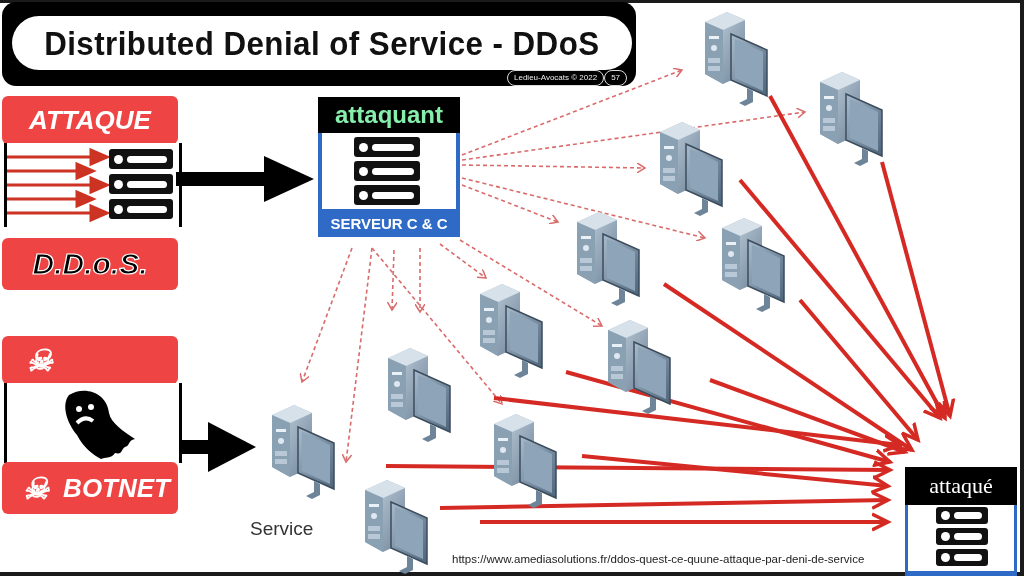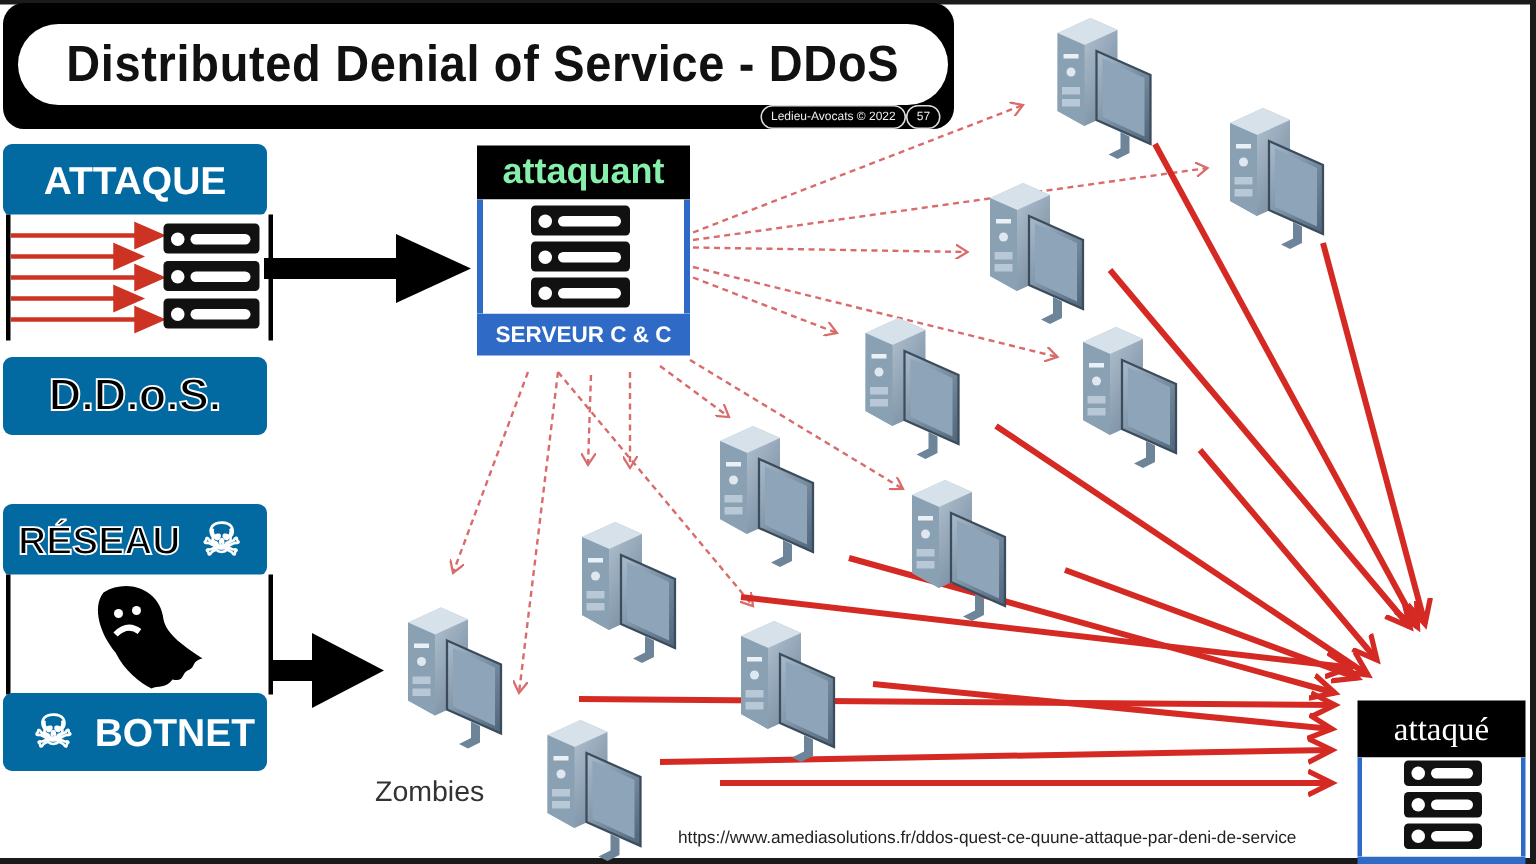--- a/index.html
+++ b/index.html
@@ -3,21 +3,21 @@
 <meta charset="utf-8">
 <style>
   html,body{margin:0;padding:0;background:#fff;}
   body{width:1024px;height:576px;position:relative;overflow:hidden;font-family:"Liberation Sans",sans-serif;}
   .frame{position:absolute;left:0;top:0;width:1024px;height:576px;box-sizing:border-box;border-right:4px solid #1a1a1a;border-bottom:4px solid #1a1a1a;border-top:3px solid #1a1a1a;}
   .title-box{position:absolute;left:2px;top:2px;width:634px;height:84px;background:#000;border-radius:14px;}
   .title-inner{position:absolute;left:10px;top:14px;width:620px;height:54px;background:#fff;display:flex;align-items:center;justify-content:center;border-radius:27px;}
   .title-text{font-family:"Liberation Sans",sans-serif;font-weight:bold;font-size:34px;color:#111;letter-spacing:0.5px;transform:scaleX(0.92);}
   .credit{position:absolute;left:507px;top:70px;height:16px;display:flex;gap:0;}
   .credit span{border:1px solid #ddd;border-radius:8px;color:#eee;font-size:8px;padding:1px 6px;background:#000;line-height:12px;}
-  .blk{position:absolute;background:#0369a1;color:#fff;border-radius:6px;display:flex;align-items:center;justify-content:center;font-weight:bold;}
+  .blk{position:absolute;background:#ef4444;color:#fff;border-radius:6px;display:flex;align-items:center;justify-content:center;font-weight:bold;font-style:italic;}
   .lbl-attaque{left:2px;top:96px;width:176px;height:48px;font-size:26px;}
   .panel-attaque{position:absolute;left:4px;top:143px;width:172px;height:84px;background:#fff;border-left:3px solid #000;border-right:3px solid #000;}
   .lbl-ddos{left:2px;top:238px;width:176px;height:52px;font-size:30px;color:#fff;-webkit-text-stroke:1px #fff;color:#000;justify-content:center;}
   .lbl-reseau{left:2px;top:336px;width:176px;height:48px;font-size:26px;justify-content:flex-start;padding-left:10px;box-sizing:border-box;}
   .panel-reseau{position:absolute;left:4px;top:383px;width:172px;height:80px;background:#fff;border-left:3px solid #000;border-right:3px solid #000;}
   .lbl-botnet{left:2px;top:462px;width:176px;height:52px;font-size:26px;justify-content:flex-end;padding-right:8px;box-sizing:border-box;}
   .outline-txt{color:#000;text-shadow:0 0 0 #fff;-webkit-text-stroke:1.2px #fff;}
   .srv-box{position:absolute;}
   .cc{left:318px;top:97px;width:142px;height:144px;}
   .cc .head{height:36px;background:#000;color:#86efac;font-size:24px;font-weight:bold;display:flex;align-items:center;justify-content:center;}
@@ -148,21 +148,20 @@
 <svg style="position:absolute;left:176px;top:150px" width="145" height="60">
   <rect x="0" y="22" width="90" height="14" fill="#000"></rect>
   <polygon points="88,6 138,29 88,52" fill="#000"></polygon>
 </svg>
 <svg style="position:absolute;left:176px;top:420px" width="90" height="56">
   <rect x="0" y="20" width="34" height="14" fill="#000"></rect>
   <polygon points="32,2 80,27 32,52" fill="#000"></polygon>
 </svg>
 
 <div class="blk lbl-reseau">
-  <span class="outline-txt">RÉSEAU</span>
   <span style="margin-left:14px;font-size:30px;">☠</span>
 </div>
 <div class="panel-reseau">
   <svg width="172" height="80">
     <path d="M62,12 C78,2 100,10 102,30 C104,40 116,48 128,56 C120,58 124,62 118,64 C114,66 116,72 108,70 C104,76 98,74 94,76 C86,72 76,64 70,52 C60,40 54,22 62,12 Z" fill="#000"></path>
     <circle cx="72" cy="26" r="3" fill="#fff"></circle>
       <circle cx="84" cy="24" r="3" fill="#fff"></circle>
     <path d="M70,40 Q78,32 86,38" stroke="#fff" stroke-width="4" fill="none"></path>
   </svg>
 </div>
@@ -184,14 +183,14 @@
 <div class="srv-box victim">
   <div class="head">attaqué</div>
   <div class="body">
     <div class="rack" style="left:28px;top:2px;width:52px;height:17px;"></div>
     <div class="rack" style="left:28px;top:23px;width:52px;height:17px;"></div>
     <div class="rack" style="left:28px;top:44px;width:52px;height:17px;"></div>
   </div>
   <div class="foot">SERVEUR</div>
 </div>
 
-<div class="zombies">Zombies</div>
+<div class="zombies">Service</div>
 <div class="src">https://www.amediasolutions.fr/ddos-quest-ce-quune-attaque-par-deni-de-service</div>
 
 </body></html>

